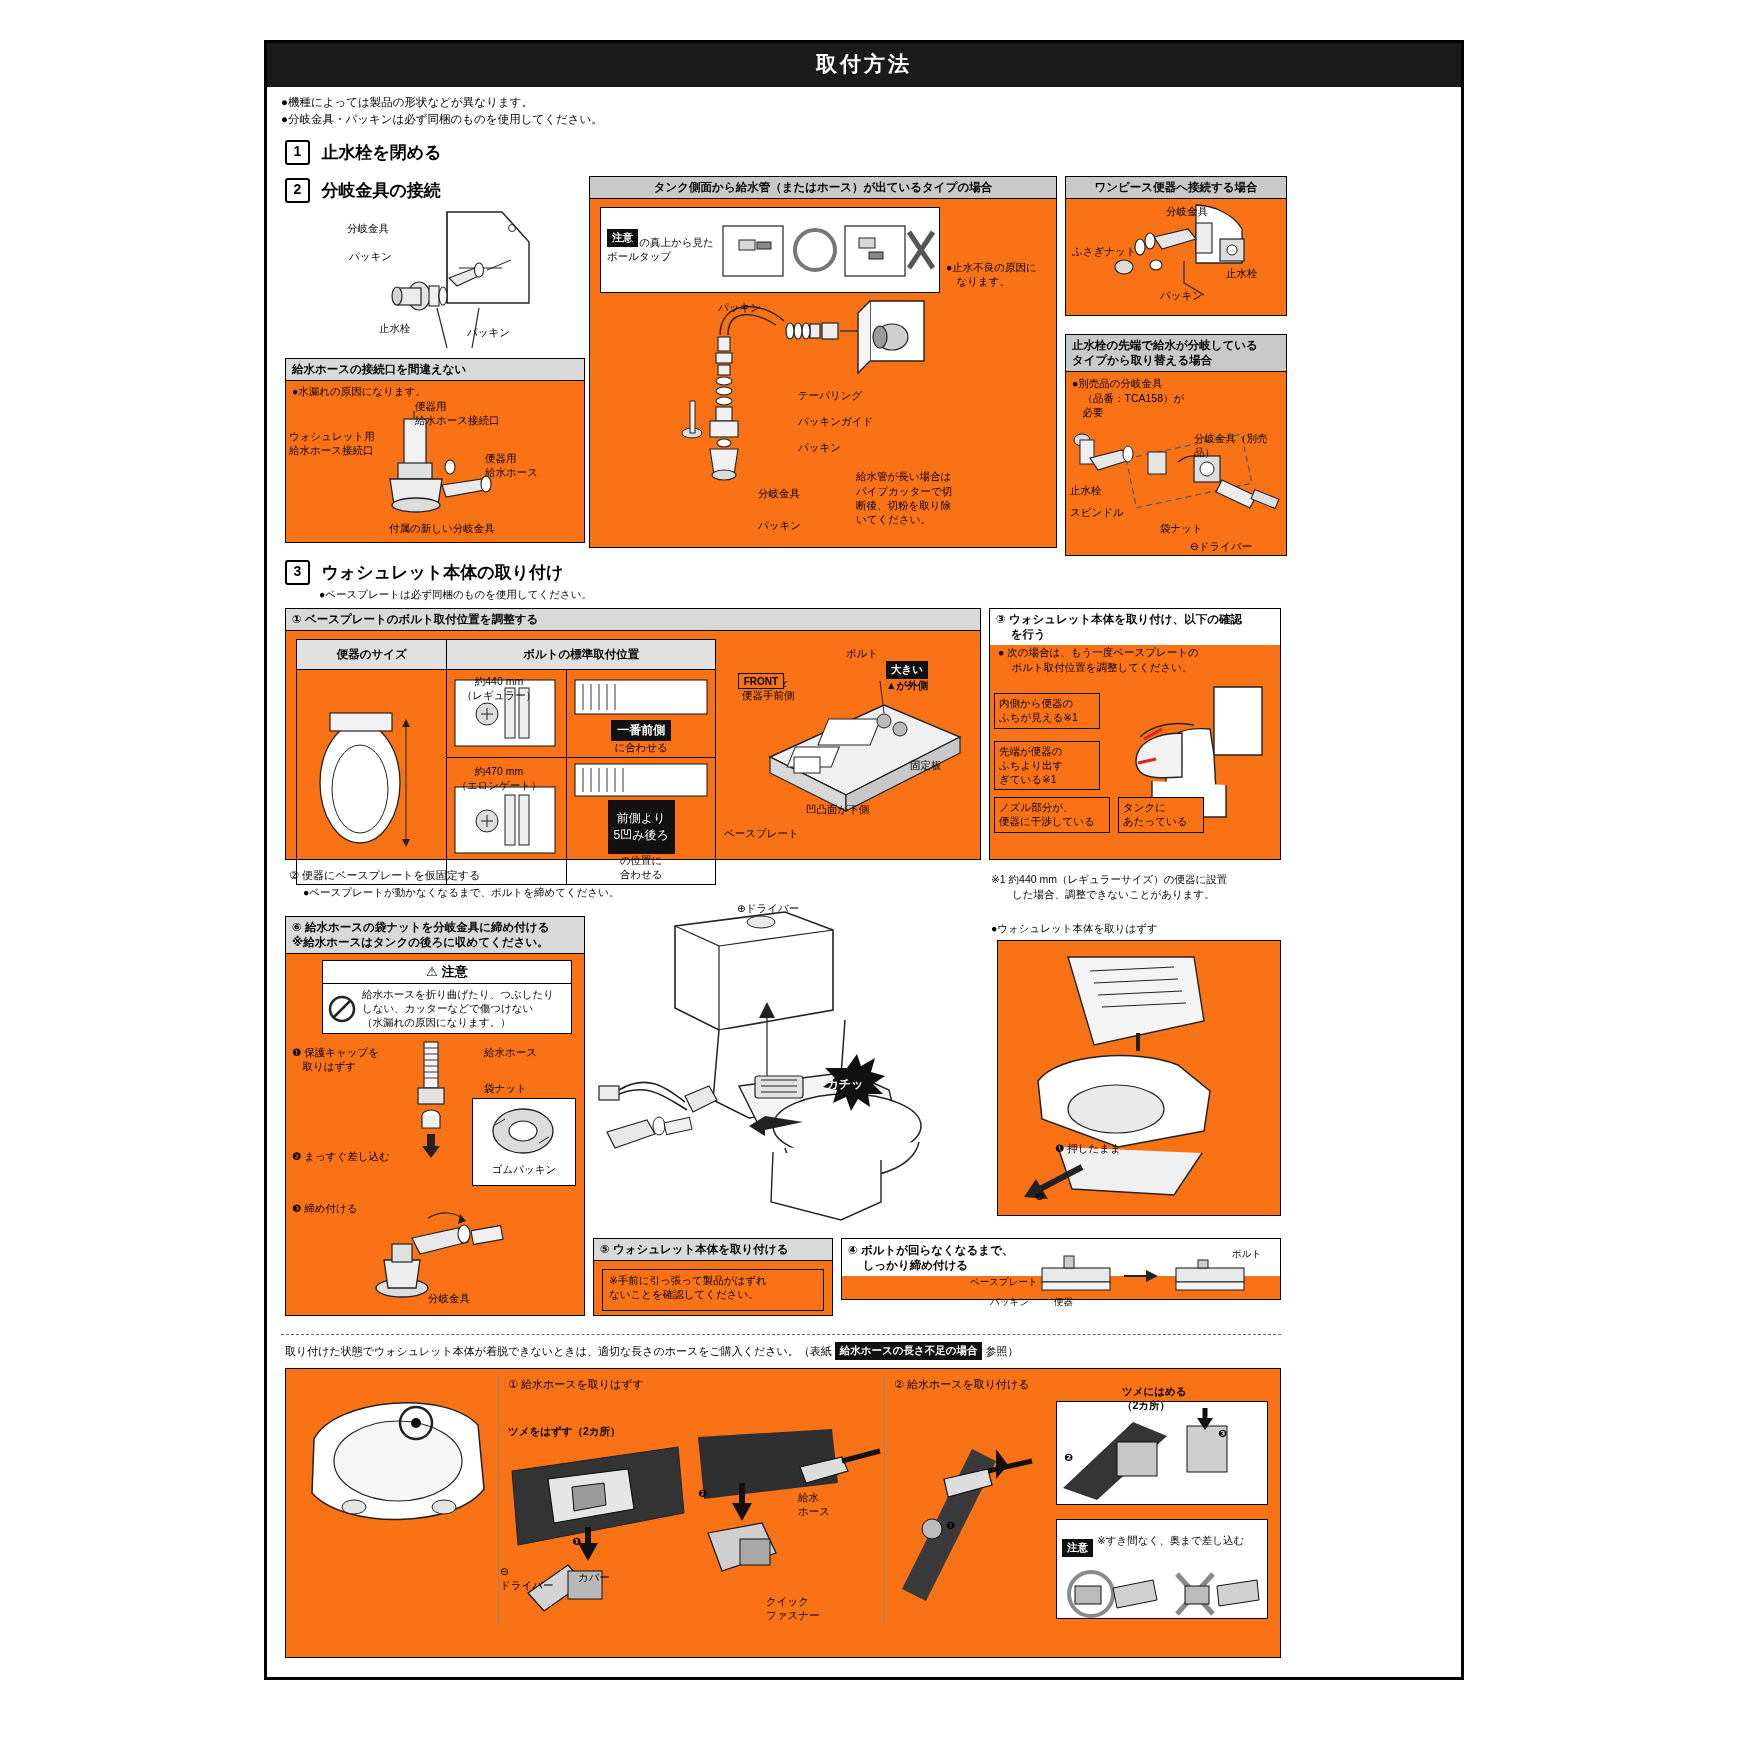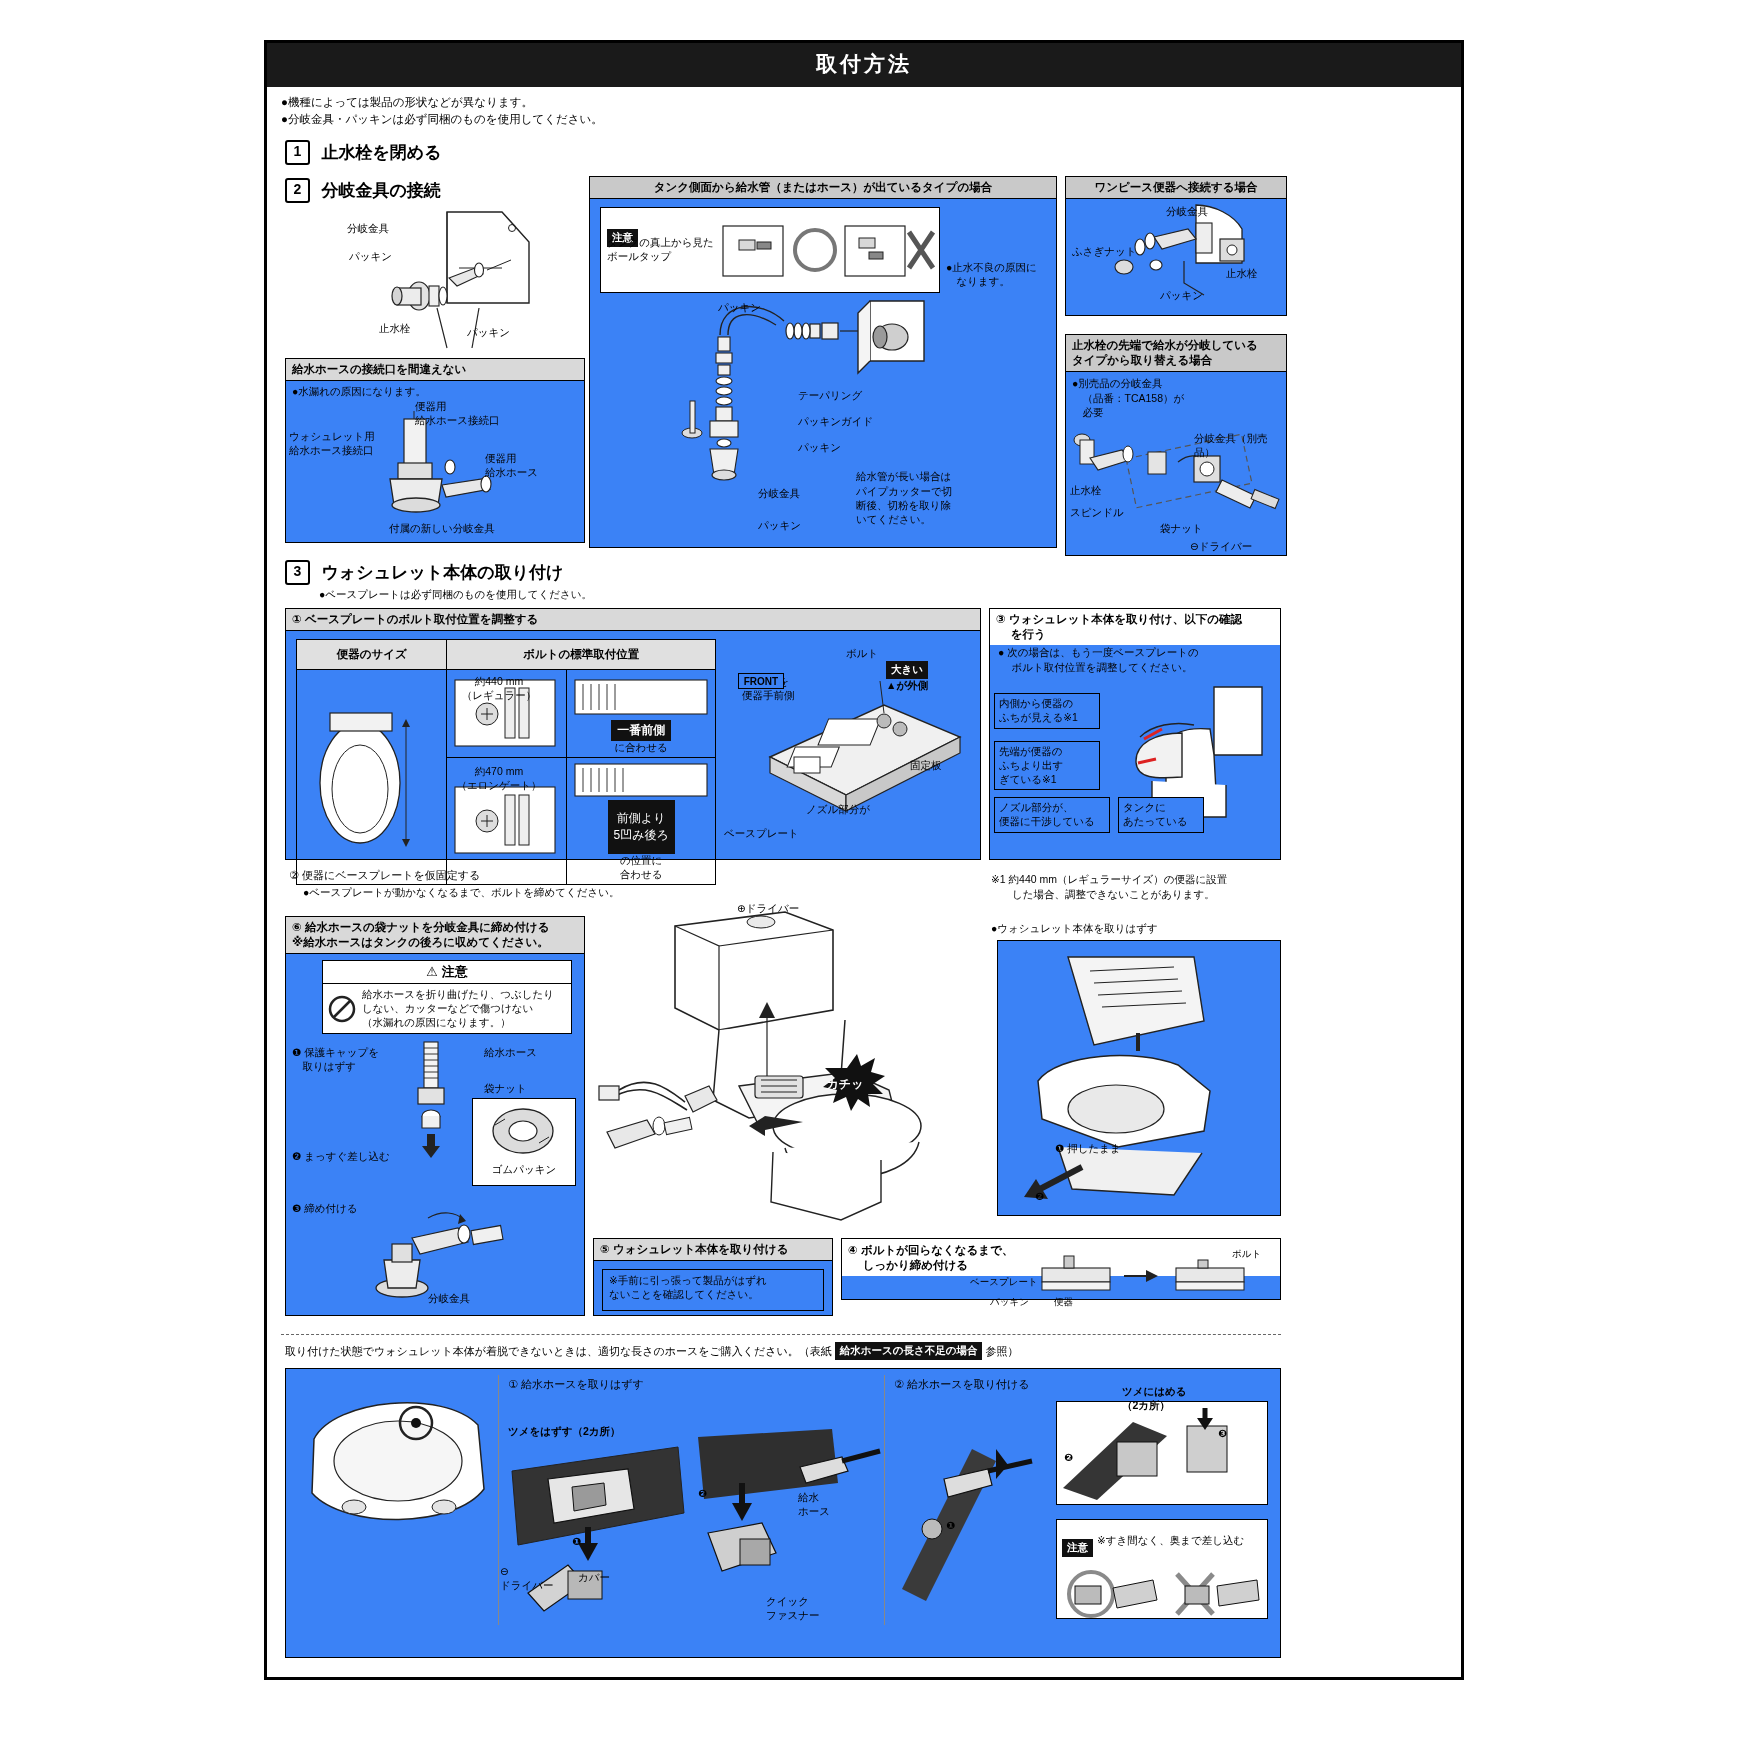--- a/index.html
+++ b/index.html
@@ -4,21 +4,21 @@
 <style>
   html,body{margin:0;padding:0;background:#fff;}
   body{width:1754px;height:1754px;font-family:"Liberation Sans","DejaVu Sans",sans-serif;color:#000;}
   .page{position:absolute;left:264px;top:40px;width:1200px;height:1640px;border:3px solid #000;background:#fff;box-sizing:border-box;}
   .titlebar{background:#1a1a1a;color:#fff;text-align:center;font-weight:bold;font-size:21px;padding:7px 0 9px 0;letter-spacing:3px;}
   .notes{font-size:11.5px;line-height:1.45;padding:7px 0 3px 14px;}
   .inner{position:relative;width:100%;height:1540px;}
   .abs{position:absolute;box-sizing:border-box;}
   .stepnum{display:inline-block;width:21px;height:21px;border:2px solid #000;border-radius:3px;text-align:center;font-size:14px;font-weight:bold;line-height:19px;vertical-align:middle;}
   .steptitle{font-size:17px;font-weight:bold;vertical-align:middle;margin-left:7px;}
-  .box{border:1.5px solid #000;background:#3b82f6;}
+  .box{border:1.5px solid #000;background:#f97316;}
   .hdr{background:#d9d9d9;font-size:11.5px;font-weight:bold;padding:3px 6px;border-bottom:1px solid #000;}
   .hdrdark{background:#c9c9c9;font-size:11.5px;font-weight:bold;padding:3px 6px;text-align:center;border-bottom:1px solid #000;}
   .lbl{font-size:10.5px;line-height:1.3;}
   .lbl.sm{font-size:9.5px;}
   .lbl.b{font-weight:bold;}
   .cap{font-size:11px;line-height:1.35;}
   .blk{background:#111;color:#fff;font-size:10.5px;font-weight:bold;padding:2px 5px;display:inline-block;margin-top:16px;}
   .warn{border:1.5px solid #000;background:#fff;}
   table.t{border-collapse:collapse;font-size:11.5px;}
   table.t td,table.t th{border:1px solid #000;padding:7px 5px;text-align:center;}
@@ -304,21 +304,21 @@
         </svg>
         <div class="abs lbl" style="left:560px;top:16px;">ボルト</div>
         <div class="abs" style="left:600px;top:14px;">
           <div class="blk">大きい</div>
           <div class="lbl b">▲が外側</div>
         </div>
         <div class="abs lbl" style="left:456px;top:44px;white-space:pre-line;">FRONTを
 便器手前側</div>
         <div class="abs box" style="left:452px;top:42px;width:46px;height:16px;padding:0;text-align:center;font-size:10px;font-weight:bold;line-height:15px;">FRONT</div>
         <div class="abs lbl" style="left:624px;top:128px;">固定板</div>
-        <div class="abs lbl" style="left:520px;top:172px;">ノズル部分が</div>
+        <div class="abs lbl" style="left:520px;top:172px;">凹凸面が下側</div>
         <div class="abs lbl" style="left:438px;top:196px;">ベースプレート</div>
       </div>
     </div>
 
     <div class="abs" style="left:22px;top:738px;">
       <div class="cap">② 便器にベースプレートを仮固定する</div>
       <div class="lbl" style="margin-left:14px;margin-top:3px;">●ベースプレートが動かなくなるまで、ボルトを締めてください。</div>
     </div>
 
     <div class="abs box" style="left:18px;top:786px;width:300px;height:400px;">

